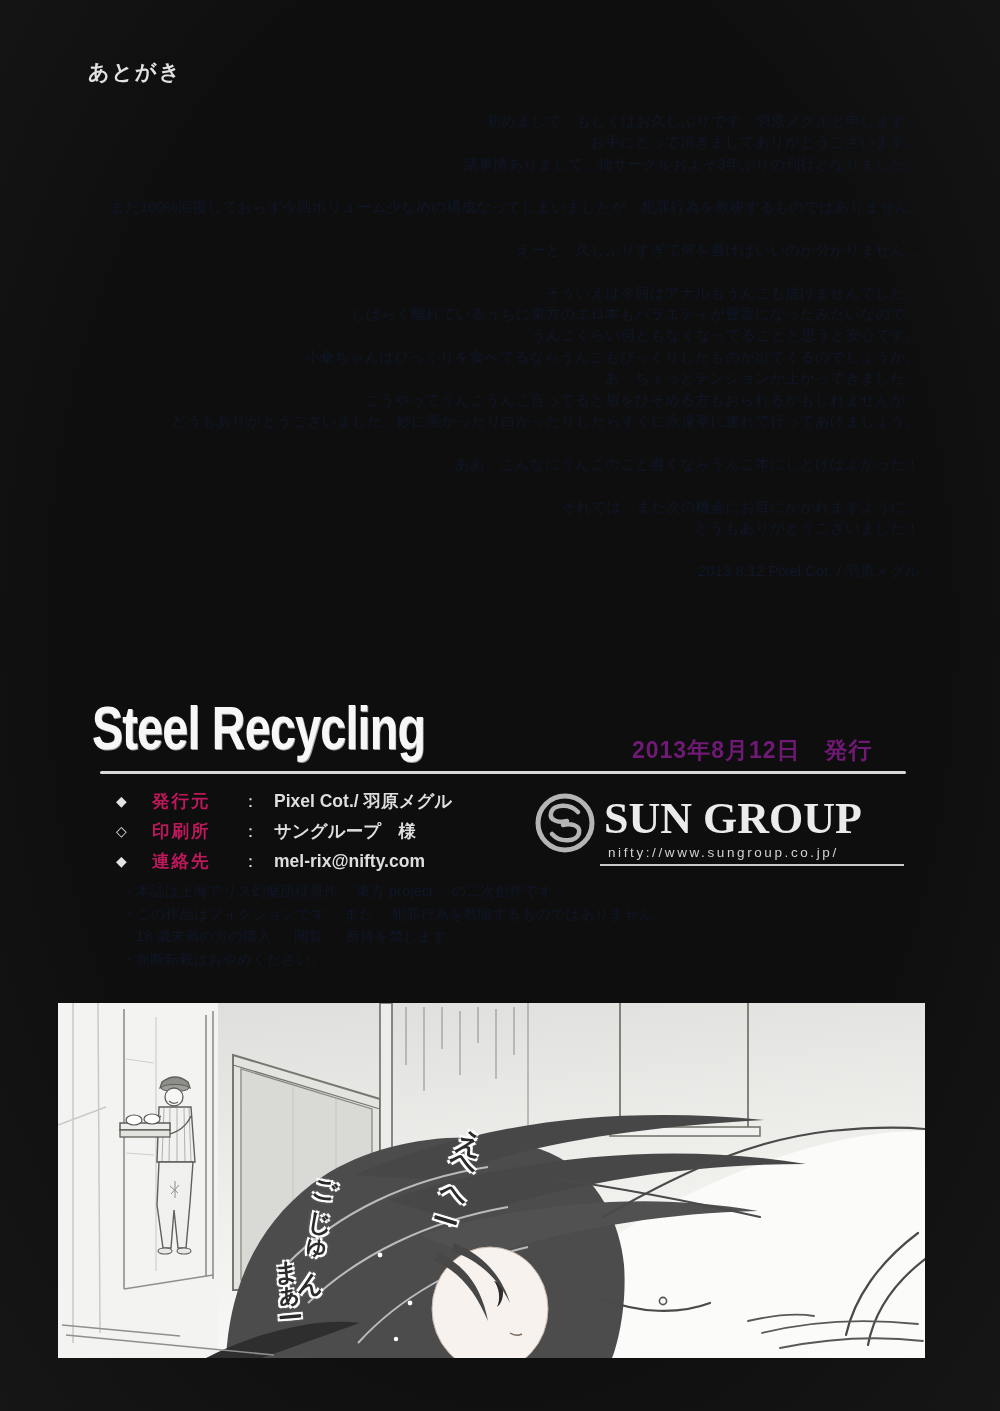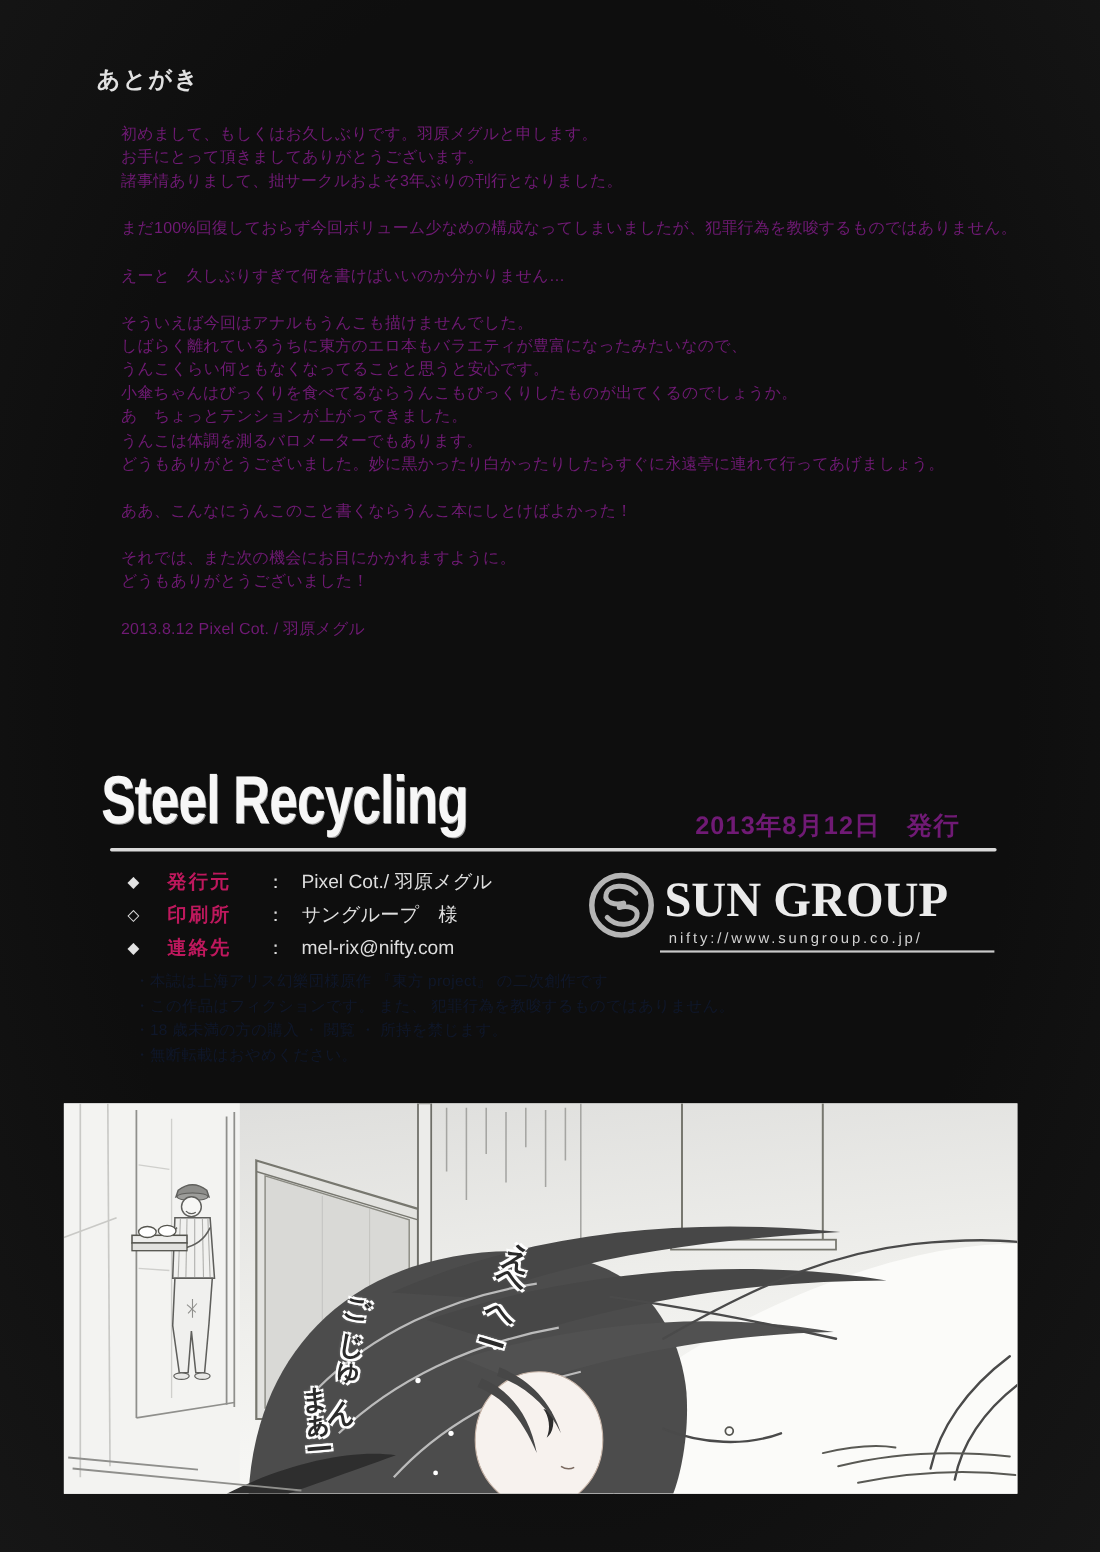--- a/index.html
+++ b/index.html
@@ -8,22 +8,23 @@
     background:radial-gradient(ellipse at 50% 45%, #0e0e0e 60%, #161616 100%);
     font-family:"Liberation Sans","DejaVu Sans",sans-serif;
     -webkit-font-smoothing:antialiased;
   }
   .aft-heading{
     position:absolute;left:88px;top:58px;
     font-size:21px;font-weight:bold;color:#e2e2e2;letter-spacing:2px;
   }
   .aft-lines{position:absolute;left:110px;top:112px;width:810px;}
   .aft-line{
-    height:21.45px;font-size:14.5px;color:#701a75;white-space:pre;
+    height:21.45px;font-size:14.5px;color:#0f172a;white-space:pre;
     letter-spacing:0.2px;
+    text-align:right;
   }
   
   .logo-title{
     position:absolute;left:92px;top:692px;
     font-size:57px;font-weight:800;color:#f7f7f7;letter-spacing:-1px;
     transform:scaleX(.82) scaleY(1.08);transform-origin:left top;
     text-shadow:1px 1px 0 #9a9a9a, -1px 0 0 #1a1a1a;
     font-family:"Liberation Sans",sans-serif;
   }
   .issue-date{
@@ -32,21 +33,21 @@
   }
   .rule{
     position:absolute;left:100px;top:771px;width:806px;height:3px;
     background:#d9d9d9;border-radius:2px;
   }
   .info-rows{position:absolute;left:116px;top:786px;}
   .info-row{display:flex;align-items:center;height:30px;}
   .info-bullet{width:36px;font-size:14px;color:#e3e3e3;}
   .info-label{width:90px;font-size:17.5px;font-weight:bold;color:#be185d;letter-spacing:2px;}
   .info-colon{width:32px;font-size:17px;color:#dedede;}
-  .info-value{font-size:17.5px;font-weight:normal;color:#dedede;}
+  .info-value{font-size:17.5px;font-weight:bold;color:#dedede;}
   .sun-logo-emblem{
     position:absolute;left:534px;top:792px;width:62px;height:62px;
   }
   .sun-logo-text{
     position:absolute;left:604px;top:792px;
     font-family:"Liberation Serif","DejaVu Serif",serif;
     font-size:44px;font-weight:bold;color:#ebebeb;letter-spacing:0px;
     transform:scaleY(1.02);transform-origin:left top;
   }
   .sun-logo-url{
@@ -86,21 +87,21 @@
   <div class="aft-line"></div>
   <div class="aft-line">まだ100%回復しておらず今回ボリューム少なめの構成なってしまいましたが、犯罪行為を教唆するものではありません。</div>
   <div class="aft-line"></div>
   <div class="aft-line">えーと　久しぶりすぎて何を書けばいいのか分かりません…</div>
   <div class="aft-line"></div>
   <div class="aft-line">そういえば今回はアナルもうんこも描けませんでした。</div>
   <div class="aft-line">しばらく離れているうちに東方のエロ本もバラエティが豊富になったみたいなので、</div>
   <div class="aft-line">うんこくらい何ともなくなってることと思うと安心です。</div>
   <div class="aft-line">小傘ちゃんはびっくりを食べてるならうんこもびっくりしたものが出てくるのでしょうか。</div>
   <div class="aft-line">あ　ちょっとテンションが上がってきました。</div>
-  <div class="aft-line">うんこは体調を測るバロメーターでもあります。</div>
+  <div class="aft-line">こうやってうんこうんこ言ってると眉をひそめる方もおられるかもしれませんが、</div>
   <div class="aft-line">どうもありがとうございました。妙に黒かったり白かったりしたらすぐに永遠亭に連れて行ってあげましょう。</div>
   <div class="aft-line"></div>
   <div class="aft-line">ああ、こんなにうんこのこと書くならうんこ本にしとけばよかった！</div>
   <div class="aft-line"></div>
   <div class="aft-line">それでは、また次の機会にお目にかかれますように。</div>
   <div class="aft-line">どうもありがとうございました！</div>
   <div class="aft-line"></div>
   <div class="aft-line">2013.8.12 Pixel Cot. / 羽原メグル</div>
 </div>
 

